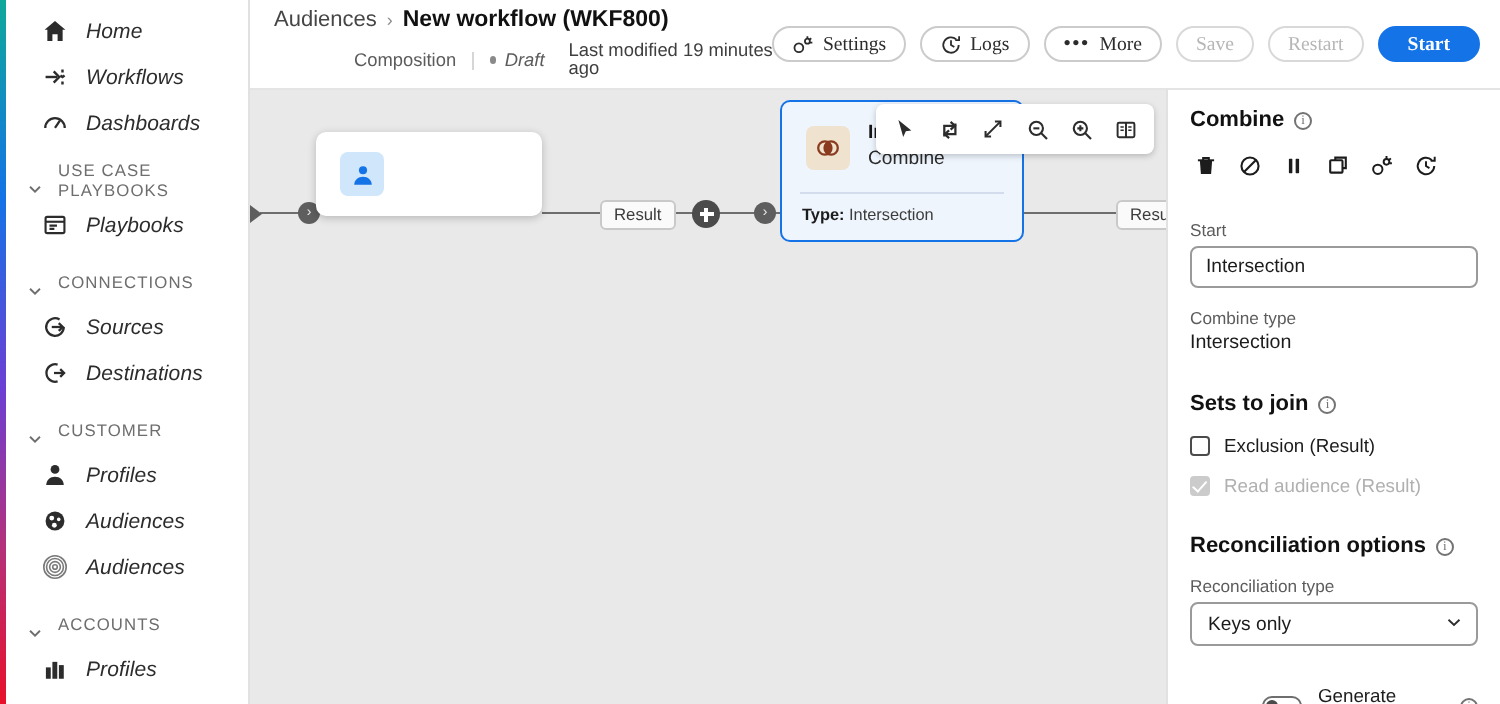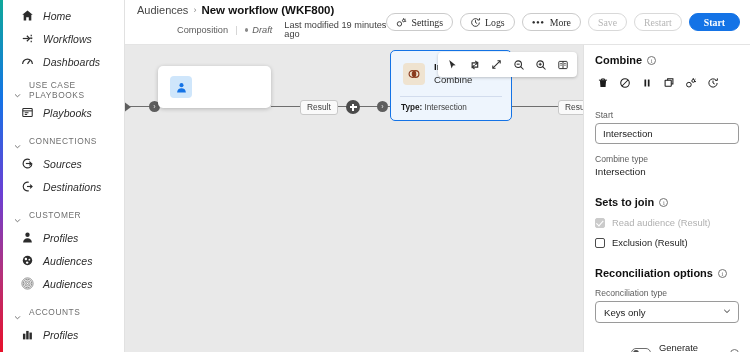--- a/index.html
+++ b/index.html
@@ -546,27 +546,27 @@
           <div class="ro-val">Intersection</div>
         </div>
 
         <div class="p-rule"></div>
 
         <div class="p-sec">
           <div class="p-title-row">
             <span class="p-title">Sets to join</span>
             <span class="info">i</span>
           </div>
+          <div class="cbrow">
+            <span class="cb"></span>
+            <span class="cb-label">Exclusion (Result)</span>
+          </div>
           <div class="cbrow disabled">
             <span class="cb checked-off"></span>
             <span class="cb-label dim">Read audience (Result)</span>
-          </div>
-          <div class="cbrow">
-            <span class="cb"></span>
-            <span class="cb-label">Exclusion (Result)</span>
           </div>
         </div>
 
         <div class="p-rule"></div>
 
         <div class="p-sec">
           <div class="p-title-row">
             <span class="p-title">Reconciliation options</span>
             <span class="info">i</span>
           </div>

